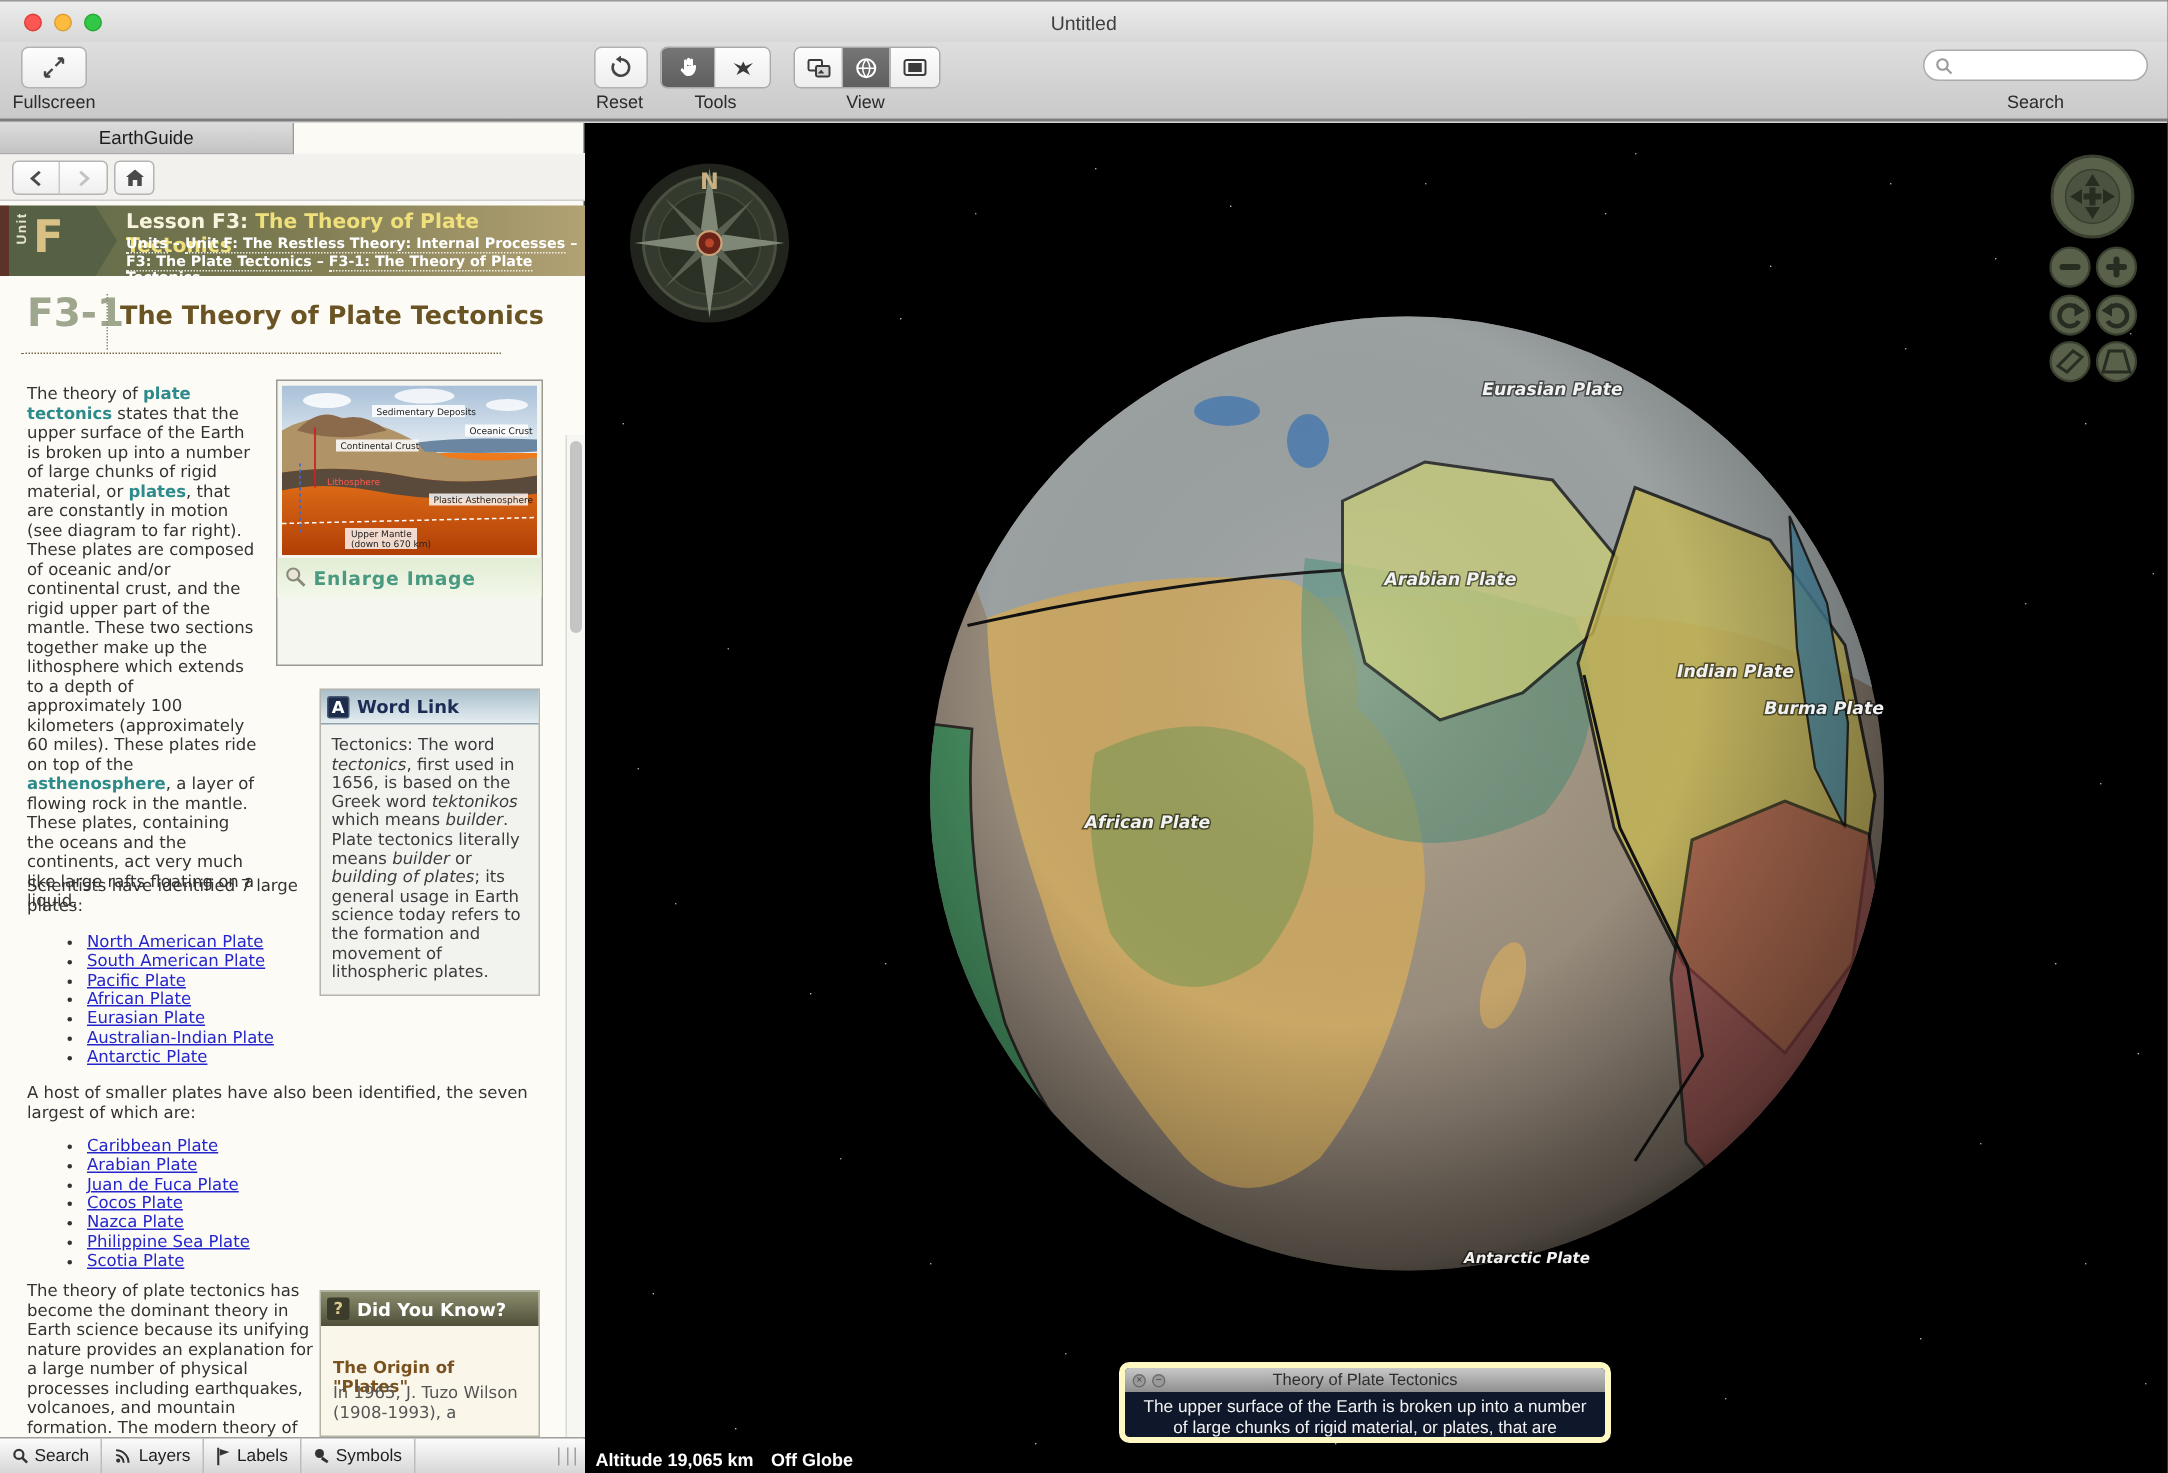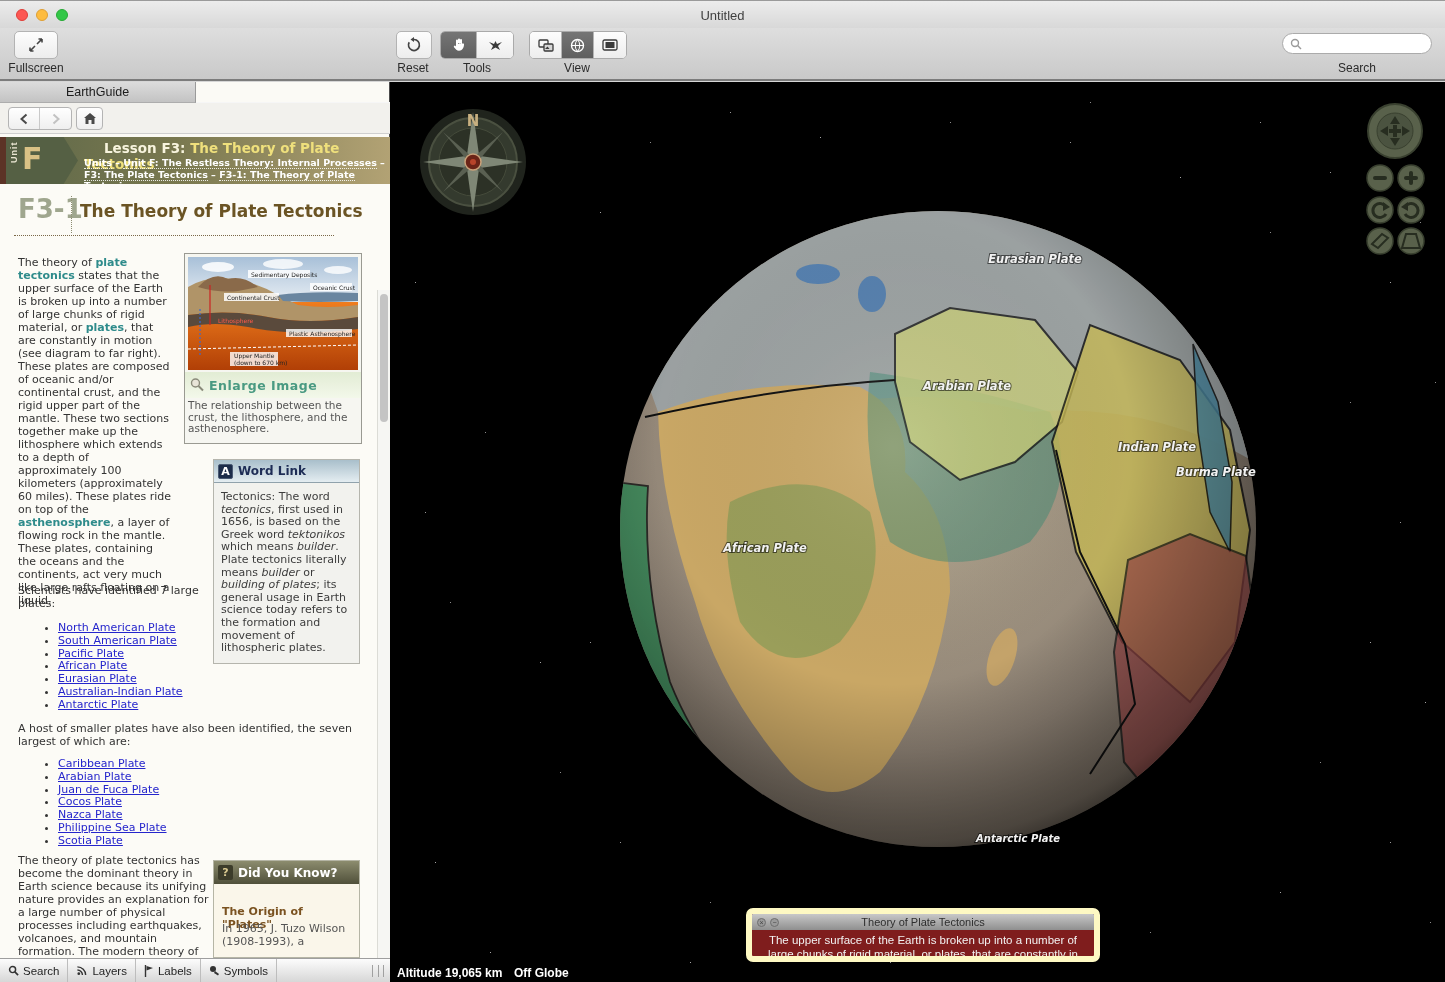--- a/index.html
+++ b/index.html
@@ -45,21 +45,21 @@
 
   .banner { left:0; top:55px; width:390px; height:47px;
     background:linear-gradient(90deg,#5e6849 0%,#79784f 45%,#b2a274 100%); overflow:hidden; }
   .banner-maroon { left:0; top:0; width:6px; height:47px; background:#5c3326; }
   .unitlogo { left:6px; top:0; width:72px; height:47px; background:#556044;
     clip-path:polygon(0 0,80% 0,100% 50%,80% 100%,0 100%); }
   .unitword { left:9px; top:26px; font-size:9px; font-weight:bold; color:#e8e4d0;
     transform:rotate(-90deg); transform-origin:left top; letter-spacing:1px; }
   .unitletter { left:22px; top:4px; font-size:30px; font-weight:bold; color:#d9c185; font-family:"DejaVu Sans",sans-serif; }
   .lessontitle { left:84px; top:3px; width:304px; font-size:13.5px; font-weight:bold; font-family:"DejaVu Sans",sans-serif; }
-  .lp { color:#f8f4de;margin-left:20px; } .lr { color:#efe07c; }
+  .lp { color:#f8f4de; } .lr { color:#efe07c; }
   .bcrumb { left:84px; top:20px; width:304px; font-size:9.5px; font-weight:bold; color:#fff;
     line-height:11.5px; font-family:"DejaVu Sans",sans-serif; }
   .bc-link { border-bottom:1px dotted rgba(255,255,255,.85); }
   .redsmudge { left:0; top:102px; width:4px; height:40px; background:linear-gradient(#8a4a3a,rgba(138,74,58,0)); }
 
   .content { left:0; top:102px; width:390px; height:774px; background:#fcfbf6; overflow:hidden;
     font-family:"DejaVu Sans",sans-serif; }
   .secnum { left:18px; top:10px; font-size:26px; font-weight:bold; color:#9fa68e; }
   .secdiv { left:71px; top:12px; height:37px; border-left:1px dotted #8d8d72; }
   .sectitle { left:80px; top:17px; font-size:17px; font-weight:bold; color:#6b5424; }
@@ -122,22 +122,22 @@
     1035px 620px #ddd, 1045px 300px #bbb, 870px 40px #ccc, 300px 880px #ddd, 700px 20px #bbb, 500px 880px #ccc,
     60px 60px #ddd, 1030px 140px #bbb, 200px 560px #ccc, 100px 870px #ddd, 1040px 840px #bbb; }
 
   svg text { font-family:"DejaVu Sans",sans-serif; }
   .plate-label { fill:#f2f2f2; font-size:11.5px; font-style:italic; font-weight:bold;
     paint-order:stroke; stroke:rgba(0,0,0,.55); stroke-width:2px; text-anchor:middle; }
 
   .statusbar { left:7px; top:884px; font-size:12px; font-weight:bold; color:#fff; }
   .statusmode { left:124px; top:884px; font-size:12px; font-weight:bold; color:#fff; }
 
-  .popup { left:356px; top:826px; width:354px; height:54px; border:6px solid #fef9c3; border-radius:7px;
-    overflow:hidden; background:#7f1d1d; }
+  .popup { left:356px; top:826px; width:328px; height:54px; border:4px solid #fef9c3; border-radius:7px;
+    overflow:hidden; background:#0f172a; }
   .popup-title { left:0; top:0; width:100%; height:16px; background:linear-gradient(#c8c8c8,#8f8f8f);
     font-size:11px; color:#2e2e2e; text-align:center; line-height:16px; }
   .pdot { top:4px; width:9px; height:9px; border-radius:50%; background:#9a9a9a; border:1px solid #6e6e6e;
     font-size:7px; line-height:7px; text-align:center; color:#444; }
   .popup-body { left:0; top:16px; width:100%; padding:3px 10px; font-size:11.5px; line-height:14px;
     color:#f2f2f2; text-align:center; }
 </style>
 </head>
 <body>
 
@@ -297,21 +297,20 @@
             <text x="46" y="107.5">(down to 670 km)</text>
           </g>
         </svg>
         <div class="abs enlargerow">
           <svg width="16" height="16" viewBox="0 0 16 16" style="margin-left:4px;">
             <circle cx="6.5" cy="6" r="4" fill="#e8e4d8" stroke="#8a8a7a" stroke-width="1.4"></circle>
             <path d="M9.5 9 L14 13.5" stroke="#8a8a7a" stroke-width="2"></path>
           </svg>
           <span class="enlargetxt">Enlarge Image</span>
         </div>
-        <div class="abs imgcaption">The relationship between the crust, the lithosphere, and the asthenosphere.</div>
       </div>
 
       <div class="abs wordlink">
         <div class="abs wl-head">
           <div class="wl-a">A</div>
           <div class="wl-title">Word Link</div>
         </div>
         <div class="abs wl-body"><span>Tectonics: The word </span><i>tectonics</i><span>, first used in 1656, is based on the Greek word </span><i>tektonikos</i><span> which means </span><i>builder</i><span>. Plate tectonics literally means </span><i>builder</i><span> or </span><i>building of plates</i><span>; its general usage in Earth science today refers to the formation and movement of lithospheric plates.</span></div>
       </div>
 

